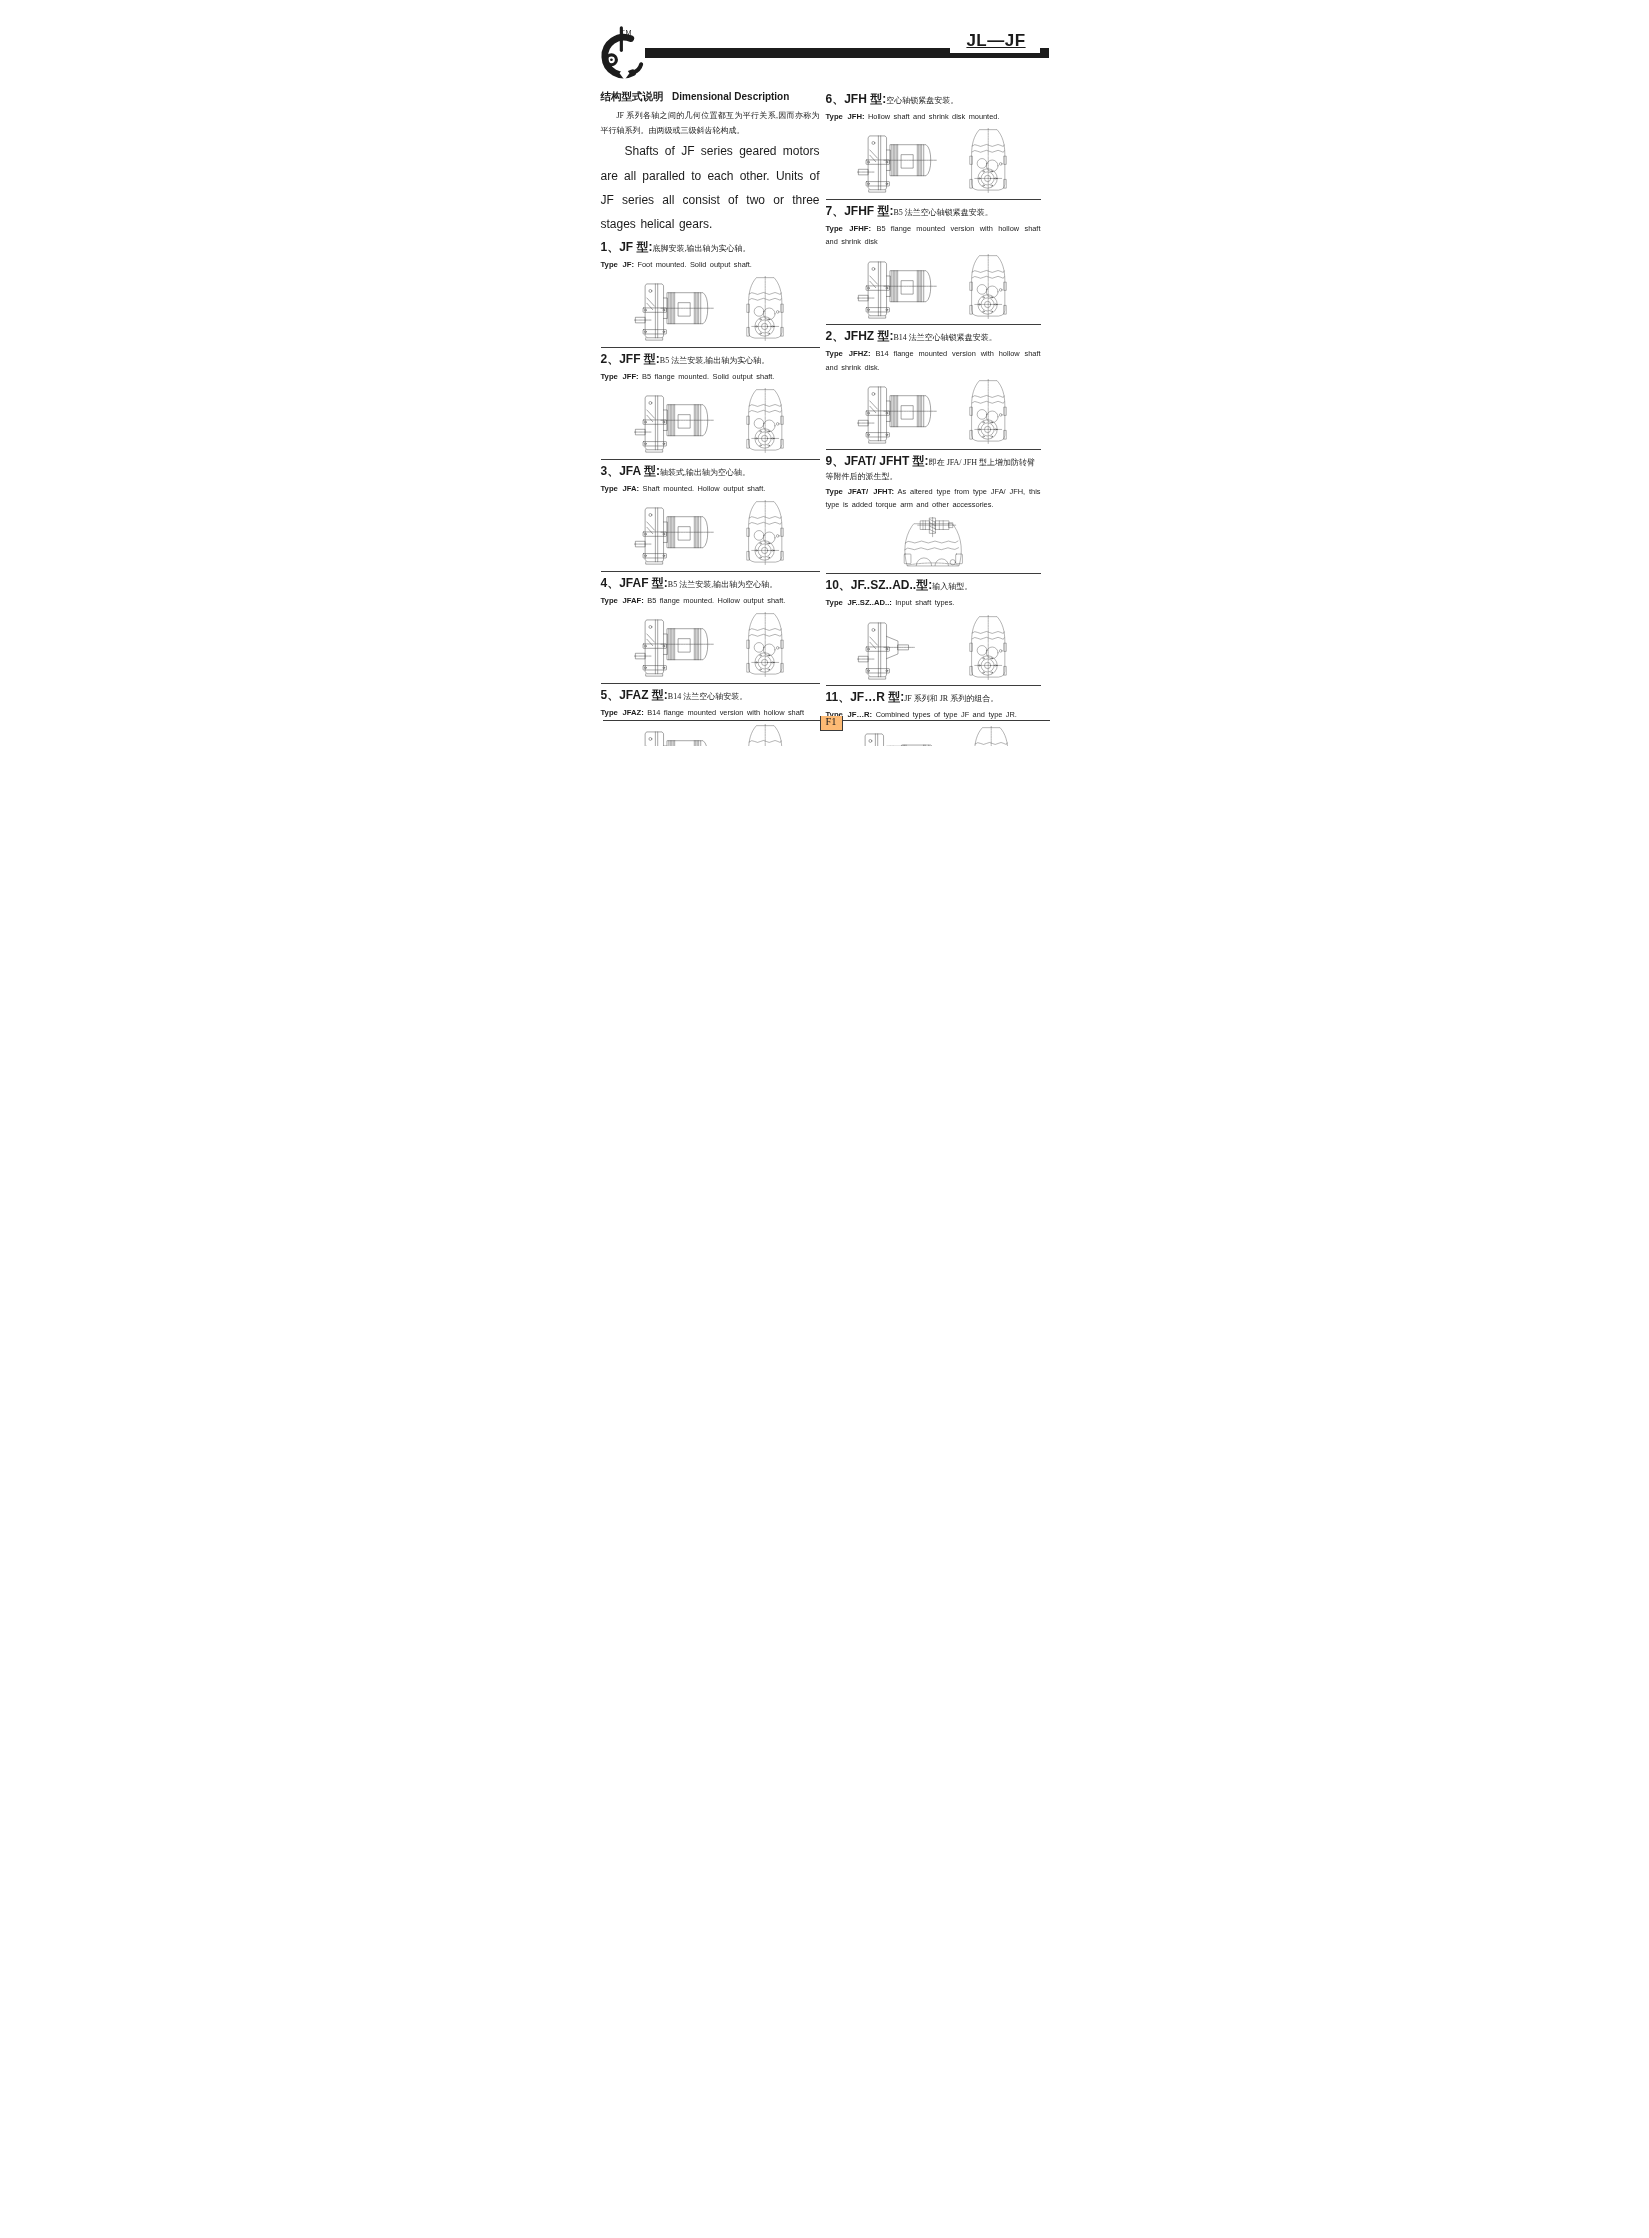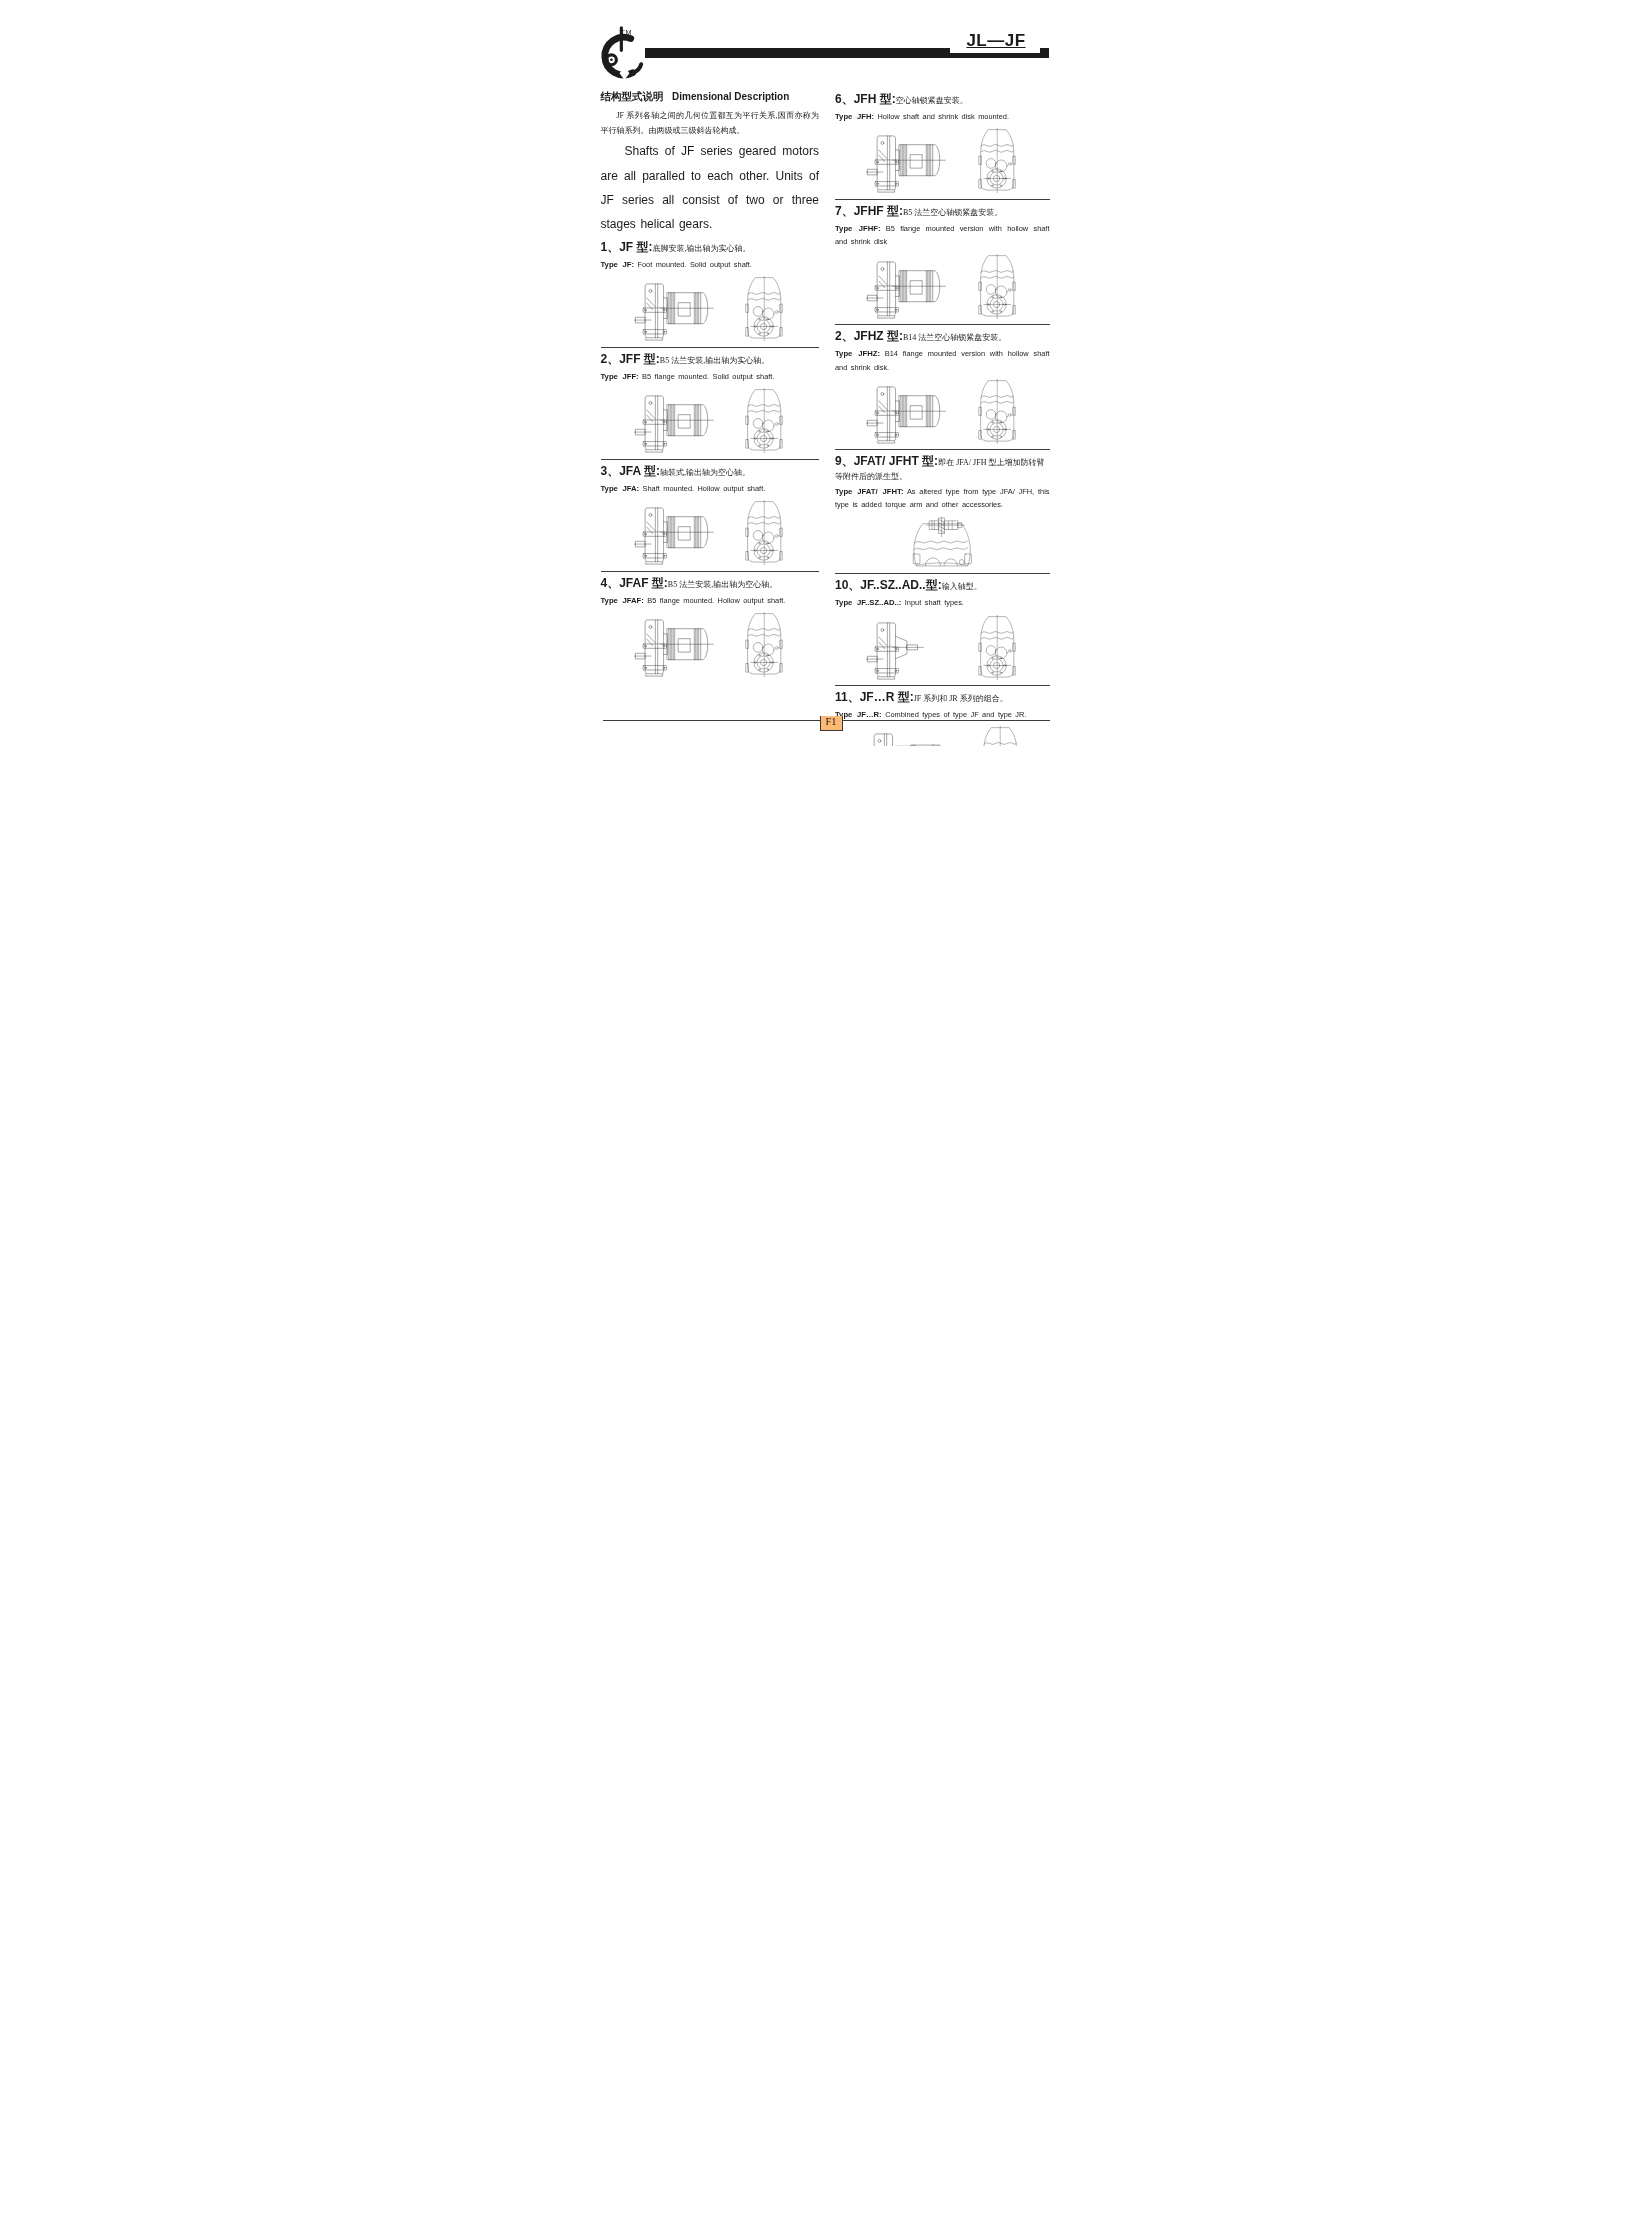--- a/index.html
+++ b/index.html
@@ -18,21 +18,21 @@
   .tm{position:absolute;left:71px;top:28px;font-size:7.2px;font-weight:normal;letter-spacing:0.5px;}
   .bar-main{position:absolute;left:95px;top:48px;width:404px;height:9.6px;background:#1c1c1c;}
   .bar-notch{position:absolute;left:400px;top:48px;width:90px;height:5.3px;background:#ffffff;}
   .series-title{
     position:absolute;left:401px;top:31px;width:91px;
     text-align:center;font-size:17px;font-weight:800;letter-spacing:0.5px;
     font-family:"Liberation Sans","DejaVu Sans",sans-serif;
     text-decoration:underline;
   }
   
-  .columns{display:flex;gap:16px;padding:0 50px 0 51px;}
+  .columns{display:flex;gap:6px;padding:0 50px 0 51px;}
   .col{width:219px;}
   .col.right{width:215px;}
   
   .intro-heading{font-size:10.5px;font-weight:bold;margin:0 0 4.8px 0;}
   .intro-heading .en{font-size:10px;margin-left:8.6px;}
   .para-cn{
     font-family:"Liberation Serif","DejaVu Serif",serif;
     font-size:8px;line-height:1.85;text-align:justify;text-indent:2em;margin:0;
   }
   .para-en{
@@ -246,20 +246,32 @@
         <div class="fig drawing">
           <svg class="side" viewBox="0 0 310 205">
               <use href="#sym-side-motor"></use>
             </svg>
           <svg class="front" viewBox="0 0 175 268">
               <use href="#sym-front"></use>
             </svg>
         </div>
       </div>
 
+      <div class="sec rule">
+        <p class="sec-label"><b>5、JFAZ 型:</b><span class="cn">B14 法兰空心轴安装。</span></p>
+        <p class="type-line"><b>Type JFAZ:</b> <span>B14 flange mounted version with hollow shaft</span></p>
+        <div class="fig drawing">
+          <svg class="side" viewBox="0 0 310 205">
+              <use href="#sym-side-motor"></use>
+            </svg>
+          <svg class="front" viewBox="0 0 175 268">
+              <use href="#sym-front"></use>
+            </svg>
+        </div>
+      </div>
 
     </div>
 
     <div class="col right">
 
       <div class="sec">
         <p class="sec-label"><b>6、JFH 型:</b><span class="cn">空心轴锁紧盘安装。</span></p>
         <p class="type-line"><b>Type JFH:</b> <span>Hollow shaft and shrink disk mounted.</span></p>
         <div class="fig drawing">
           <svg class="side" viewBox="0 0 310 205">

